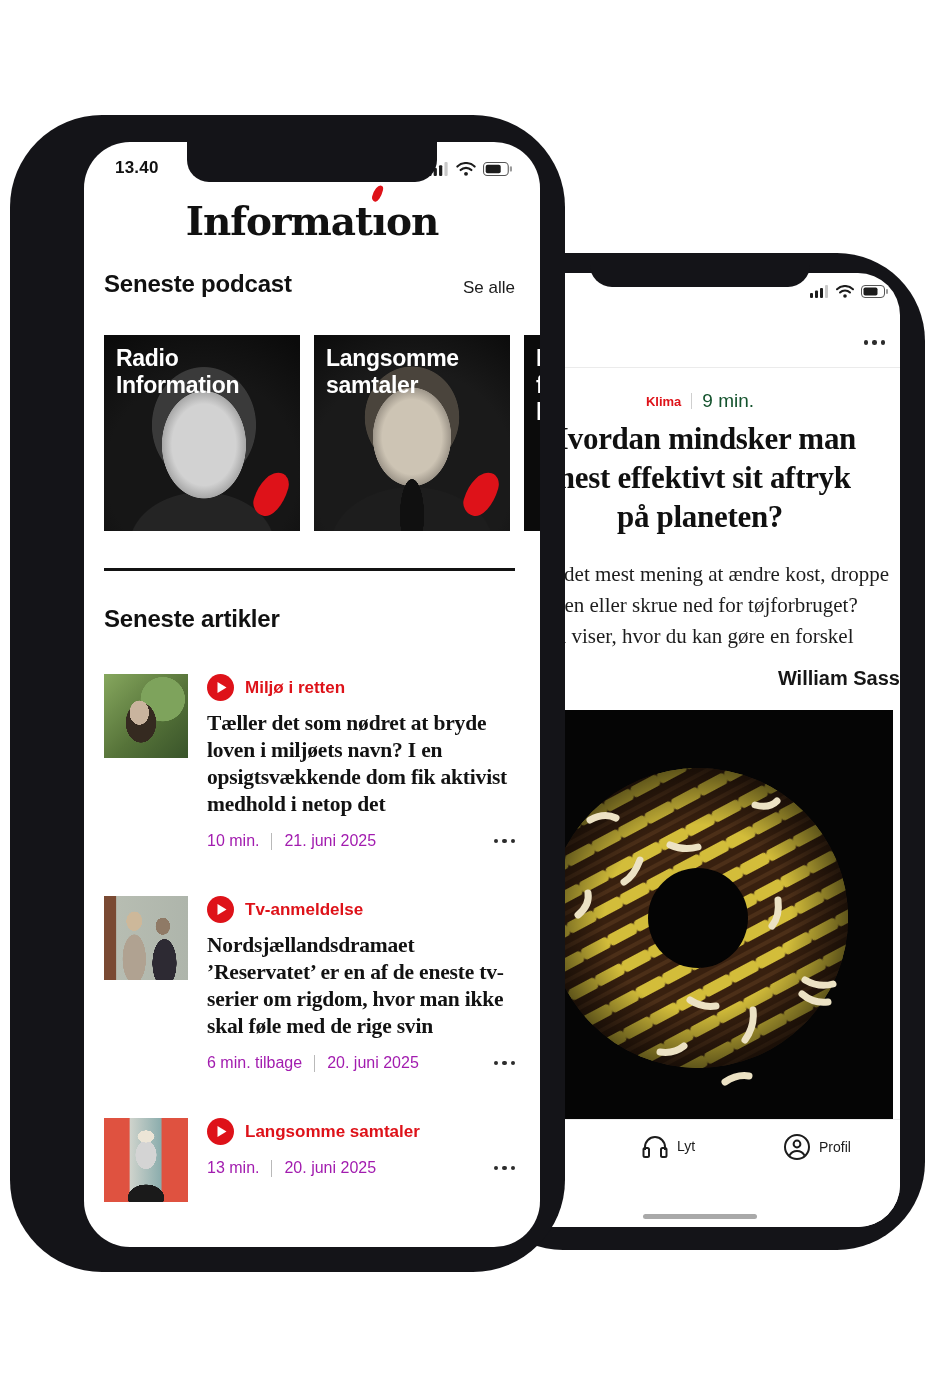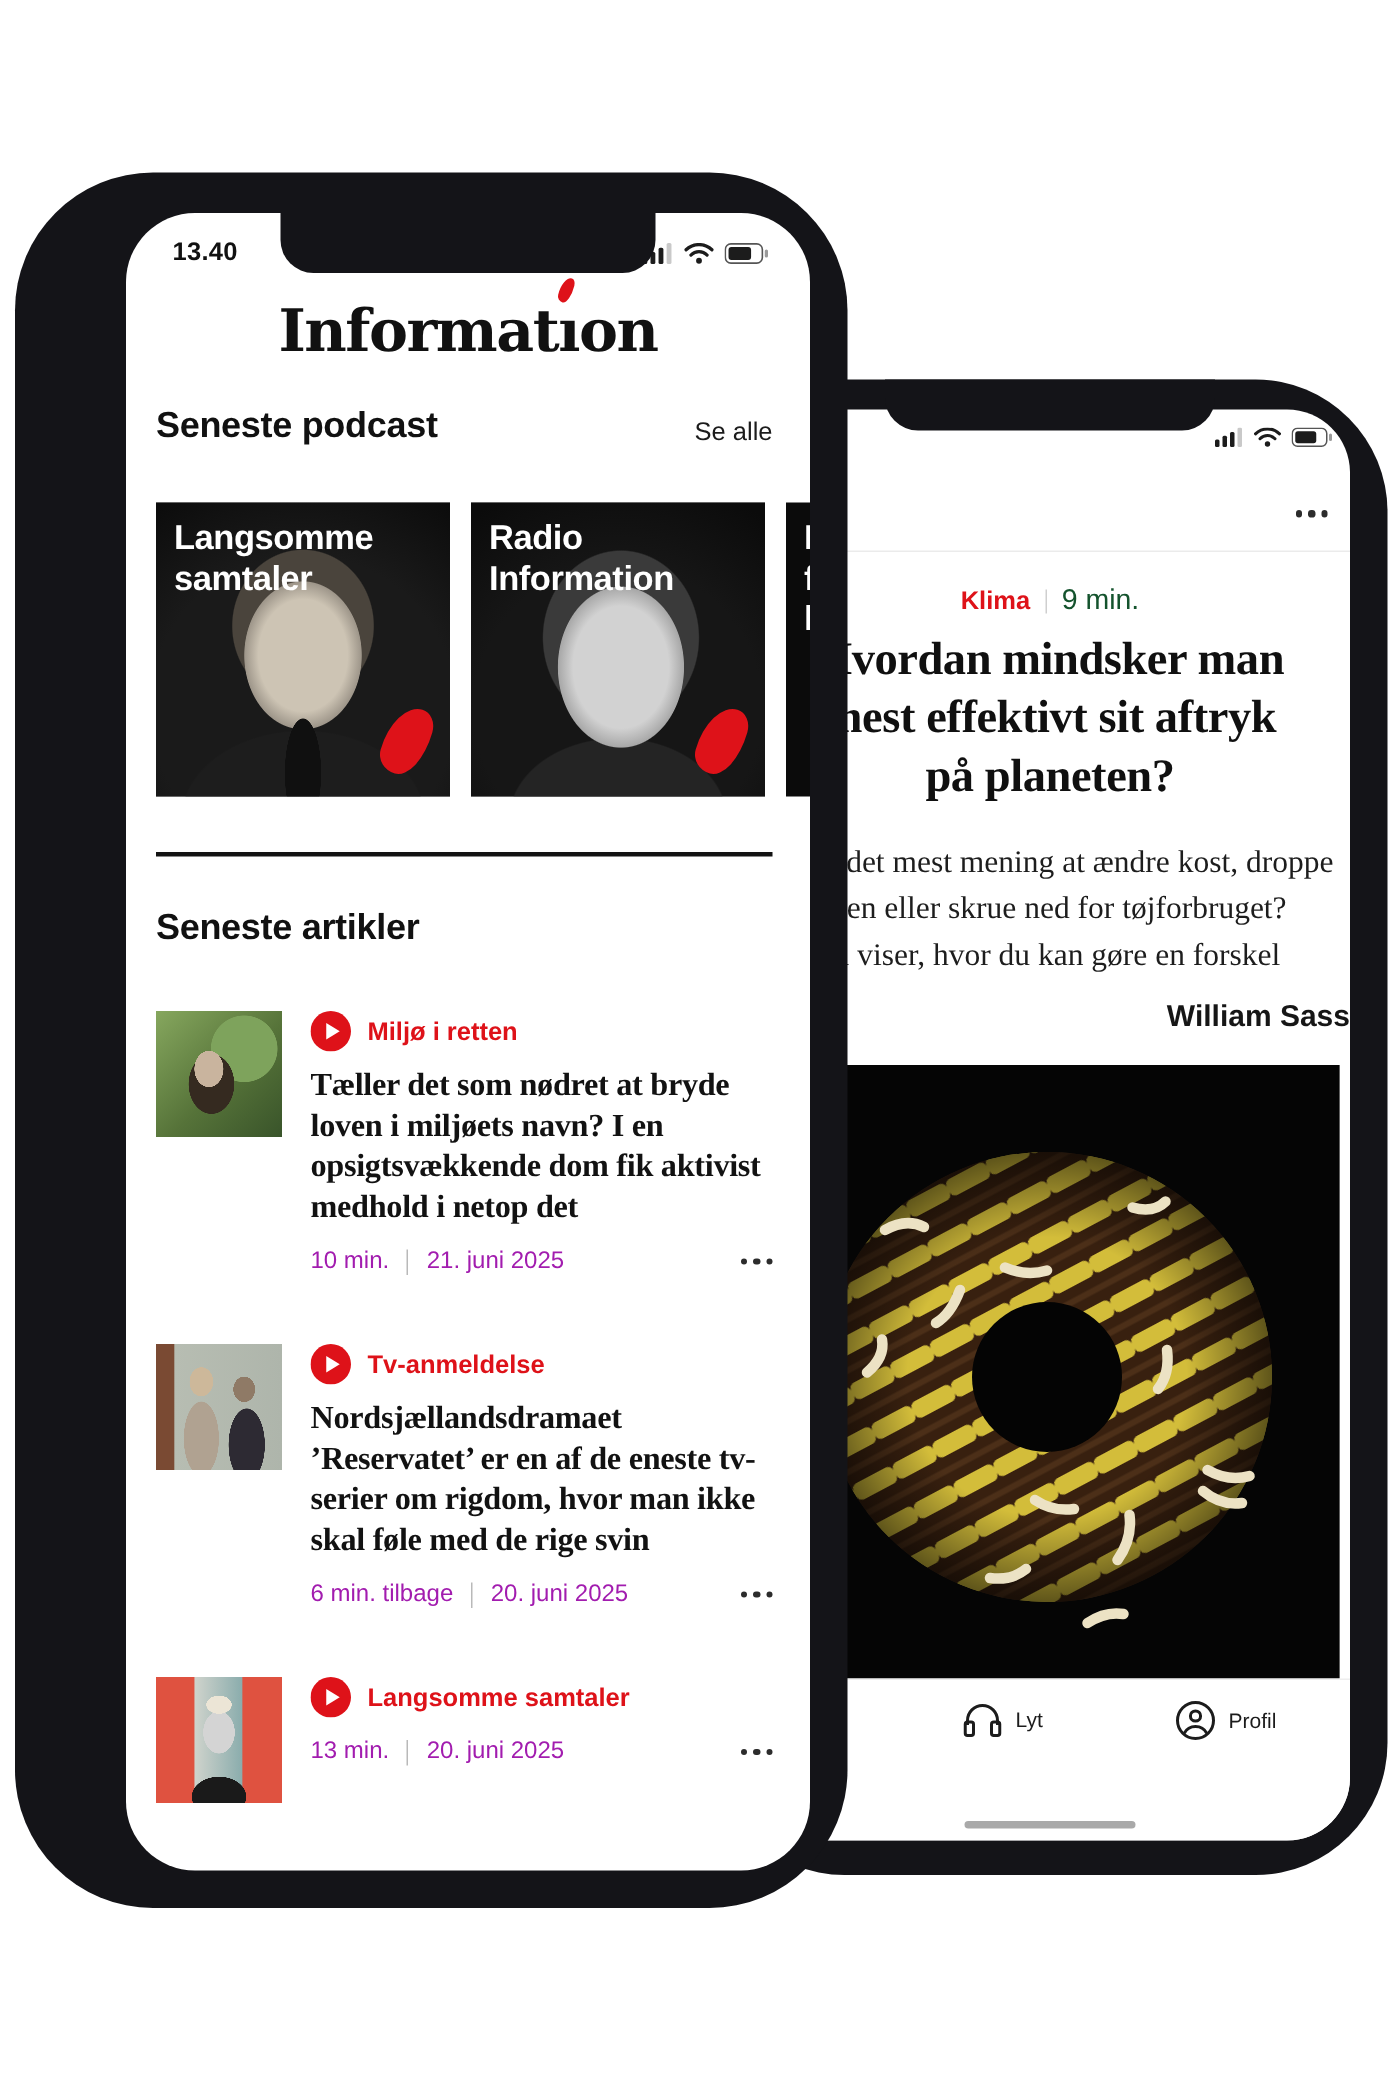--- a/index.html
+++ b/index.html
@@ -83,21 +83,21 @@
   .meta{display:flex;align-items:center;gap:12px;margin-top:14px;font-size:16px;color:#a21caf;}
   .meta .vsep{width:1px;height:17px;background:#b9b9b9;}
   .dots{display:flex;gap:4px;margin-left:auto;background:none;border:none;padding:4px 0;cursor:pointer;}
   .dots i{width:4.5px;height:4.5px;border-radius:50%;background:#2c2c2c;display:block;}
 
   
   .rp-more{position:absolute;top:63px;right:15px;}
   .rp-divider{position:absolute;top:94px;left:0;right:0;height:1px;background:#ebebeb;}
   .rp-kicker{position:absolute;top:117px;left:0;right:0;display:flex;justify-content:center;
              align-items:center;gap:10px;}
-  .kicker-cat{color:#de1219;font-size:17px;font-weight:700;}
+  .kicker-cat{color:#de1219;font-size:13px;font-weight:700;}
   .kicker-sep{width:1px;height:16px;background:#cfcfcf;}
   .kicker-time{color:#14532d;font-size:19px;}
   .rp-headline{position:absolute;top:146px;left:0;right:0;margin:0;text-align:center;
                font-family:"Liberation Serif",serif;font-weight:700;font-size:31px;
                line-height:39px;letter-spacing:-.3px;color:#101010;}
   .rp-standfirst{position:absolute;top:286px;left:0;right:0;text-align:center;
                  font-family:"Liberation Serif",serif;font-size:21px;line-height:31px;color:#1d1d1d;}
   .rp-byline{position:absolute;top:394px;left:0;right:0;text-align:right;
              font-size:20px;font-weight:700;color:#161616;}
   .rp-image{position:absolute;top:437px;left:20px;width:373px;height:410px;background:#060606;}
@@ -249,32 +249,32 @@
 
       <div class="lp-logo"><span>Informat</span><span class="logo-i"><span>ı</span><span class="logo-accent"></span></span><span>on</span></div>
 
       <div class="lp-sectionrow">
         <h2>Seneste podcast</h2>
         <a href="#" class="see-all">Se alle</a>
       </div>
 
       <div class="lp-cards">
         <div class="pod-card">
+          <div class="pod-photo photo-1"></div>
+          <div class="pod-title">
+            <span style="display:block">Radio</span>
+            <span style="display:block">Information</span>
+          </div>
+          <div class="pod-blob"></div>
+        </div>
+        <div class="pod-card">
           <div class="pod-photo photo-2"></div>
           <div class="pod-title">
             <span style="display:block">Langsomme</span>
             <span style="display:block">samtaler</span>
-          </div>
-          <div class="pod-blob"></div>
-        </div>
-        <div class="pod-card">
-          <div class="pod-photo photo-1"></div>
-          <div class="pod-title">
-            <span style="display:block">Radio</span>
-            <span style="display:block">Information</span>
           </div>
           <div class="pod-blob"></div>
         </div>
         <div class="pod-card">
           <div class="pod-title">
             <span style="display:block">Information</span>
             <span style="display:block">forklarer</span>
             <span style="display:block">klimaet</span>
           </div>
         </div>

